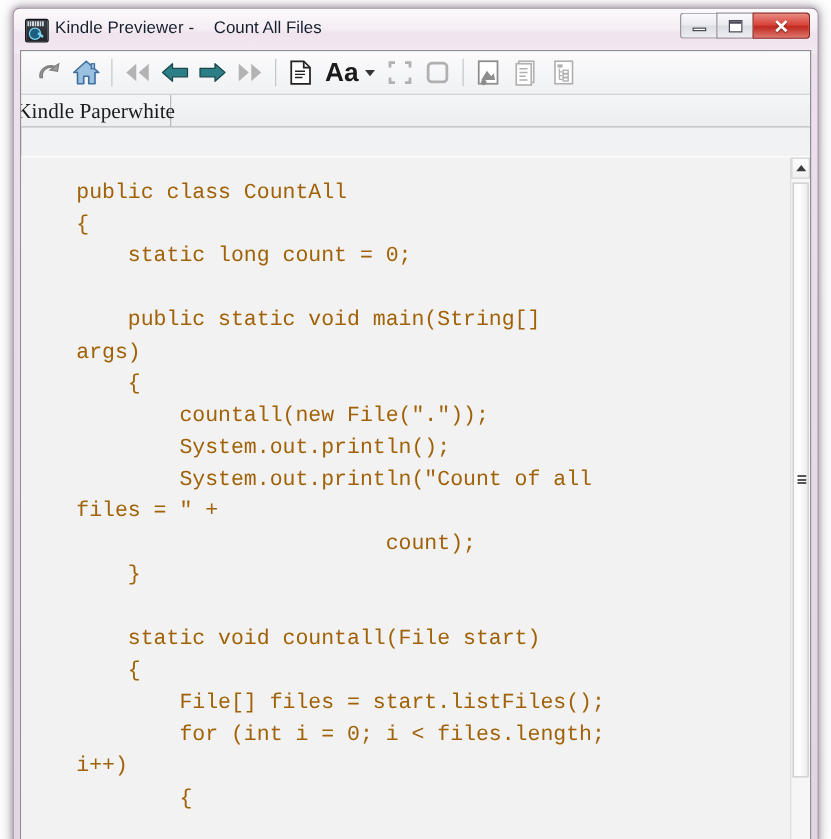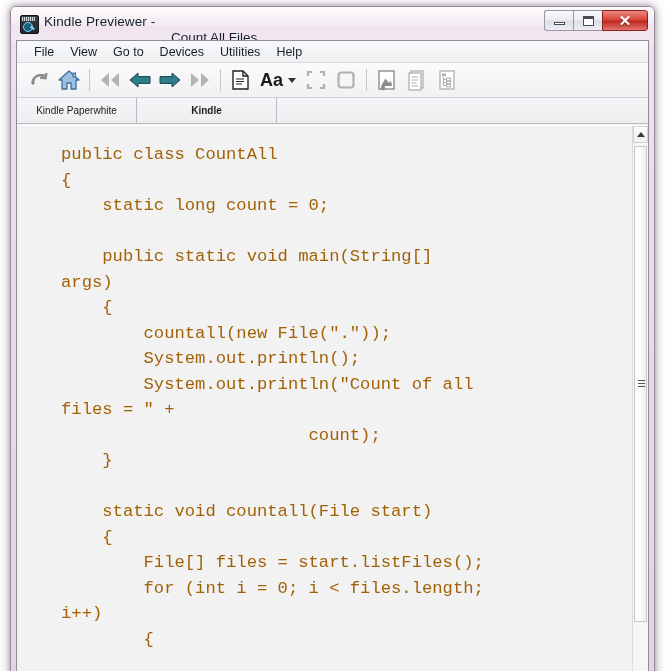--- a/index.html
+++ b/index.html
@@ -71,21 +71,21 @@
     background:#7fd4f5; transform:rotate(40deg);
   }
   #title-text {
     position:absolute; left:33px; top:7px;
     font-size: 13.5px;
     color: #16202c;
     white-space: nowrap;
     letter-spacing: .1px;
   }
   #title-doc {
-    position:absolute; left:160px; top:23px;
+    position:absolute; left:160px; top:7px;
     font-size: 13.5px;
     color: #16202c;
     white-space: nowrap;
   }
 
   
   #win-controls {
     position:absolute; right:6px; top:3px;
     height:22px;
     display:flex;
@@ -169,21 +169,21 @@
   }
   .tb-btn {
     width: 30px; height: 30px;
     display:flex; align-items:center; justify-content:center;
     position:relative;
   }
   .tb-sep {
     width:1px; height:22px; background:#c4c7cc; margin:0 5px;
   }
   .tb-label {
-    font-size:18px; font-weight:bold; color:#1a1a1a;
+    font-size:21px; font-weight:bold; color:#1a1a1a;
     padding: 0 2px 0 4px; line-height:1;
   }
   .tb-caret {
     width:0;height:0;
     border-left:4.5px solid transparent;
     border-right:4.5px solid transparent;
     border-top:5px solid #333;
     margin-left:3px; margin-right:5px;
   }
 
@@ -191,26 +191,27 @@
   #tabstrip {
     height: 26px;
     background: linear-gradient(180deg,#f4f5f6 0%, #eceef0 100%);
     border-bottom:1px solid #b9bcc1;
     display:flex;
     align-items:stretch;
     box-sizing:border-box;
   }
   .tab {
     display:flex; align-items:center; justify-content:center;
-    font-size: 10px;
+    font-size: 17px;
     color:#1b1b1b;
     border-right:1px solid #b9bcc1;
     box-sizing:border-box;
     padding: 0 18px;
     white-space:nowrap;
+    font-family:Liberation Serif, serif;
   }
   .tab.active { font-weight: bold; }
   .tab.filler { flex: 1; border-right:none; }
 
   
   #content-wrap {
     position:absolute;
     left:0;
     top: 84px;
     right:0;
@@ -304,28 +305,20 @@
           <div class="glyph-max"></div>
         </div>
         <div class="win-btn close">
           <div class="glyph-close">✕</div>
         </div>
       </div>
     </div>
 
     <div id="client">
 
-      <div id="menubar">
-        <div class="menu-item">File</div>
-        <div class="menu-item">View</div>
-        <div class="menu-item">Go to</div>
-        <div class="menu-item">Devices</div>
-        <div class="menu-item">Utilities</div>
-        <div class="menu-item">Help</div>
-      </div>
 
       <div id="toolbar">
 
         <div class="tb-btn">
           <svg class="ico" width="22" height="20" viewBox="0 0 22 20">
             <path d="M4 14 C3 7, 10 3, 16 5 L19 3 L18 9 L12 8 L15 6 C10 5, 5 8, 6 14 Z" fill="#9a9a9a" stroke="#7d7d7d" stroke-width="1"></path>
           </svg>
         </div>
 
         <div class="tb-btn">
@@ -413,21 +406,20 @@
             <path d="M7.5 9 L7.5 17.5 M7.5 11.5 H10 M7.5 14.5 H10 M7.5 17.5 H10" stroke="#b0b0b0" stroke-width="1.1" fill="none"></path>
             <rect x="10.5" y="10.2" width="4" height="2.6" fill="none" stroke="#b0b0b0" stroke-width="1.1"></rect>
             <rect x="10.5" y="13.2" width="4" height="2.6" fill="none" stroke="#b0b0b0" stroke-width="1.1"></rect>
             <rect x="10.5" y="16.2" width="4" height="2.6" fill="none" stroke="#b0b0b0" stroke-width="1.1"></rect>
           </svg>
         </div>
       </div>
 
       <div id="tabstrip">
         <div class="tab" style="width:120px">Kindle Paperwhite</div>
-        <div class="tab active" style="width:140px">Kindle</div>
         <div class="tab filler"></div>
       </div>
 
       <div id="content-wrap">
 
         <div id="page-view">
           <pre id="code-block">public class CountAll
 {
     static long count = 0;
 

